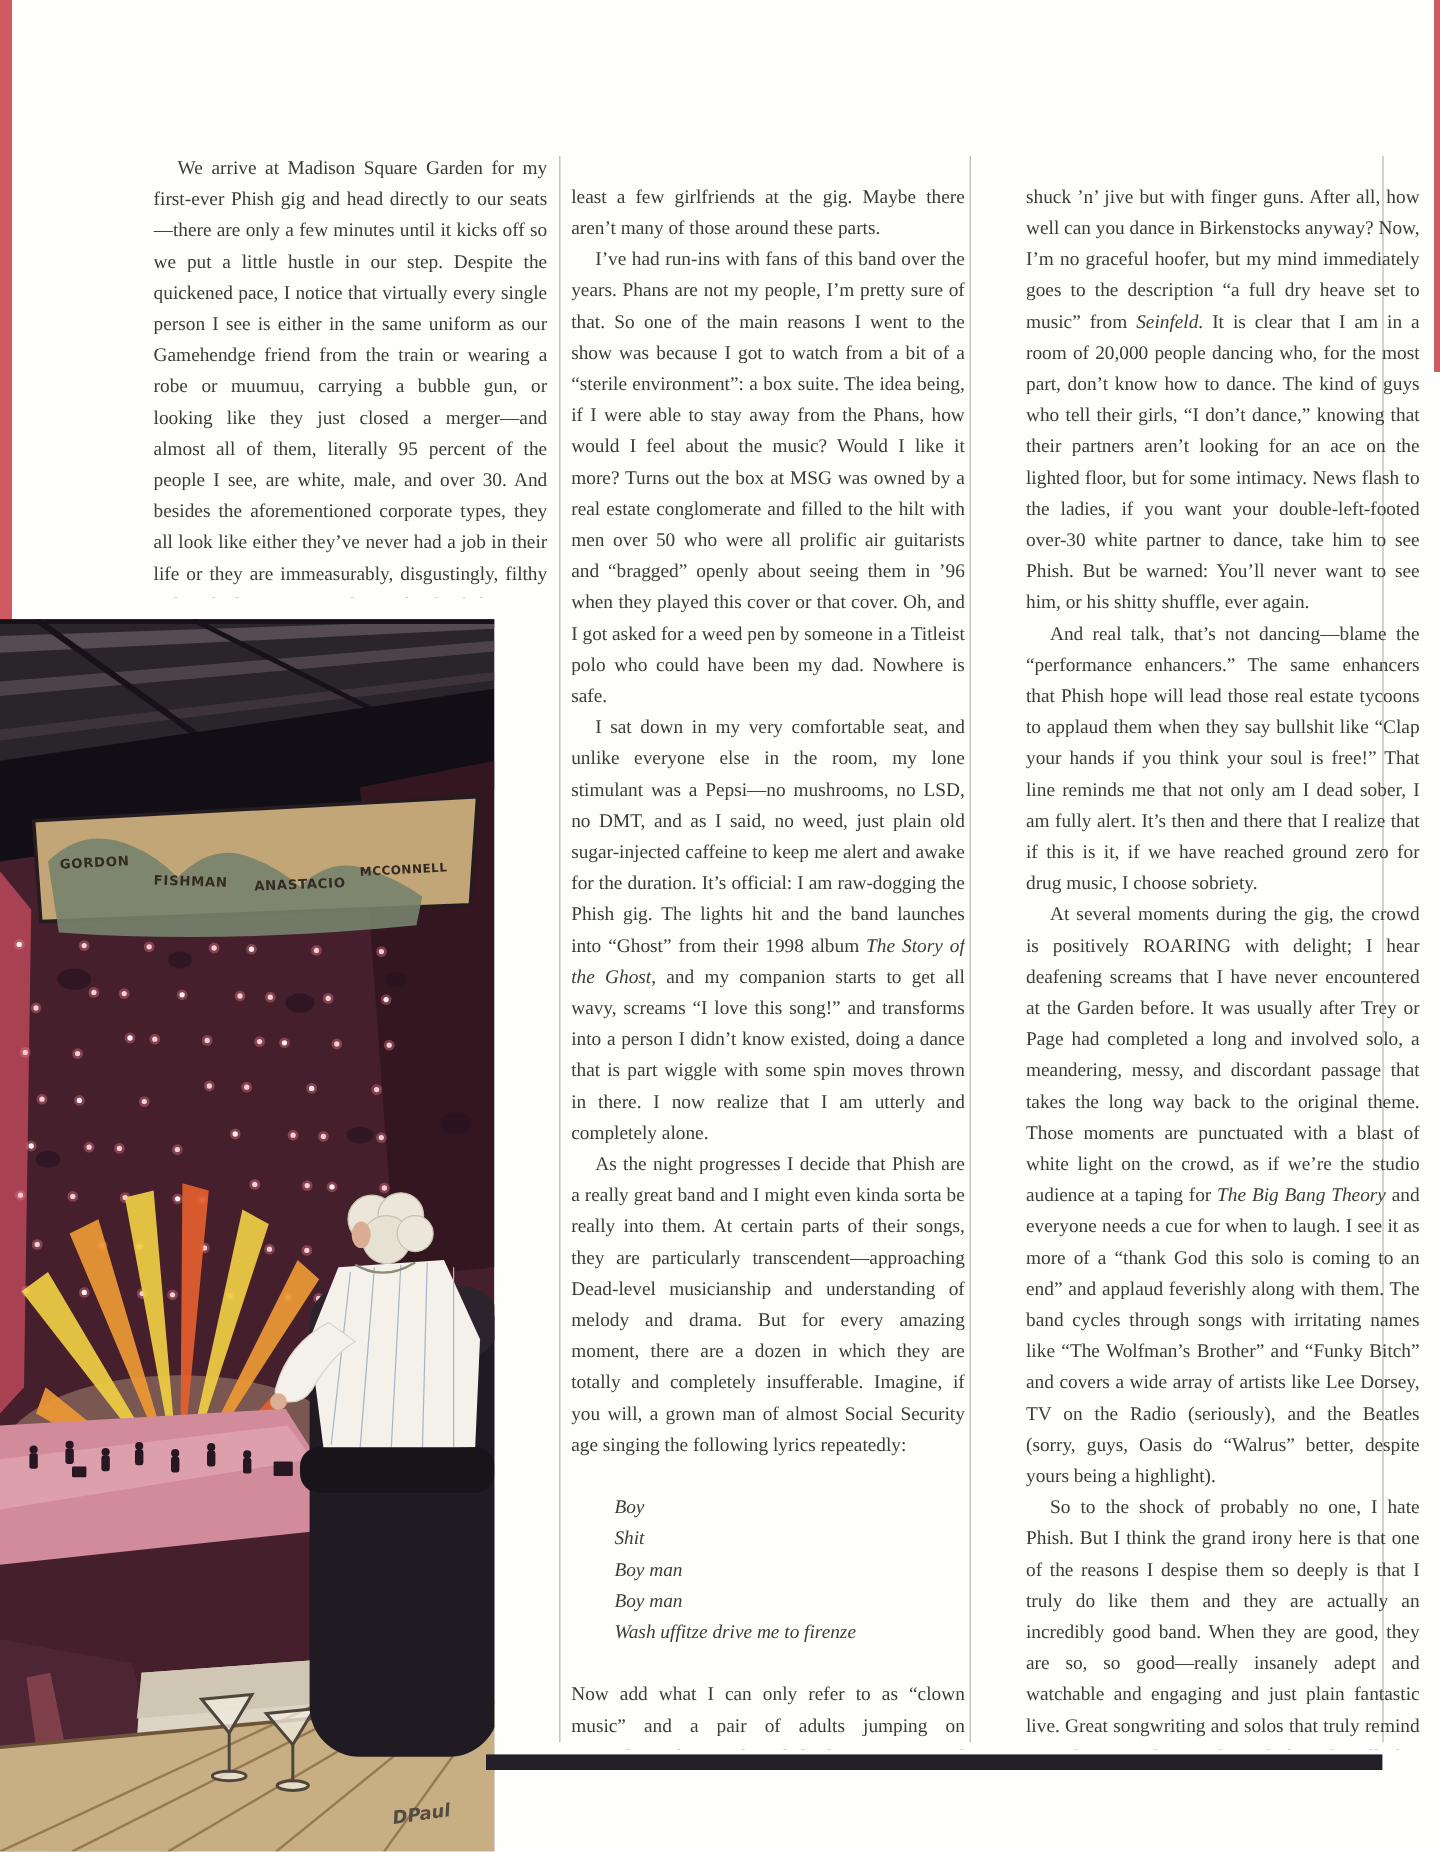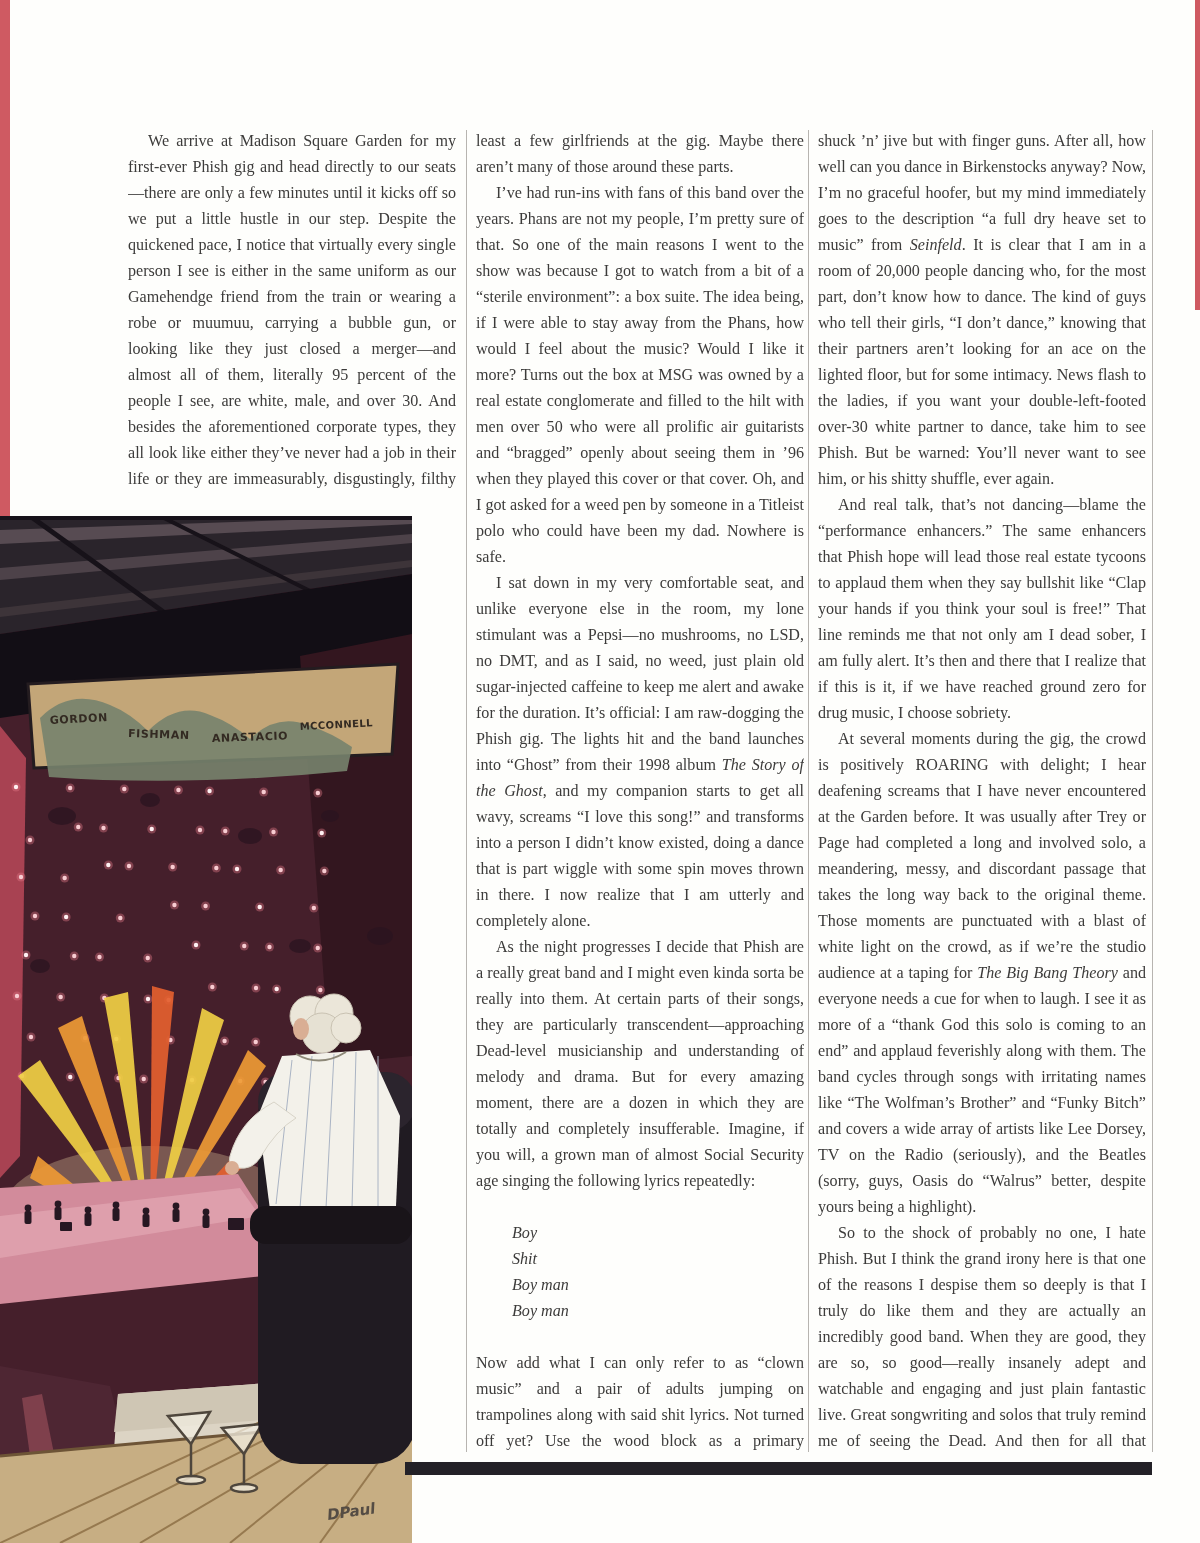--- a/index.html
+++ b/index.html
@@ -10,23 +10,23 @@
   .bleed-right{position:absolute;right:0;top:0;width:5px;height:310px;background:#cf5a62;}
 
   .vrule{position:absolute;top:130px;height:1322px;width:1px;background:#b7b4b0;}
   #rule1{left:466px;}
   #rule2{left:808px;}
   #rule3{left:1152px;}
 
   .col{position:absolute;top:128px;width:328px;font-size:16.1px;line-height:26px;color:#3c3b3a;text-align:justify;overflow:hidden;}
   #col1{left:128px;height:370px;}
   #col2{left:476px;height:1330px;}
-  #col3{left:818px;height:1330px;}
+  #col3{left:855px;height:1330px;}
   .para{margin:0;text-indent:20px;}
-  .para.noindent{text-indent:0;}
+  .para.noindent{text-indent:0;margin-top:24px;}
   .it{font-style:italic;}
   .lyrics{font-style:italic;margin:26px 0 26px 36px;}
   .lyrics div{line-height:26px;}
 
   .footer-bar{position:absolute;left:405px;top:1462px;width:747px;height:13px;background:#232127;}
   .page-number{position:absolute;left:1100px;top:1572px;width:46px;text-align:right;
     font-family:"DejaVu Serif","Liberation Serif",serif;font-weight:bold;font-size:16px;color:#2a2a2a;}
 
   .illustration{position:absolute;left:0;top:516px;width:412px;height:1027px;}
   .illustration svg{display:block;width:412px;height:1027px;}
@@ -49,20 +49,21 @@
   <div class="col" id="col2">
       <p class="para noindent"><span>least a few girlfriends at the gig. Maybe there aren’t many of those around these parts.</span></p>
       <p class="para"><span>I’ve had run-ins with fans of this band over the years. Phans are not my people, I’m pretty sure of that. So one of the main reasons I went to the show was because I got to watch from a bit of a “sterile environment”: a box suite. The idea being, if I were able to stay away from the Phans, how would I feel about the music? Would I like it more? Turns out the box at MSG was owned by a real estate conglomerate and filled to the hilt with men over 50 who were all prolific air guitarists and “bragged” openly about seeing them in ’96 when they played this cover or that cover. Oh, and I got asked for a weed pen by someone in a Titleist polo who could have been my dad. Nowhere is safe.</span></p>
       <p class="para"><span>I sat down in my very comfortable seat, and unlike everyone else in the room, my lone stimulant was a Pepsi—no mushrooms, no LSD, no DMT, and as I said, no weed, just plain old sugar-injected caffeine to keep me alert and awake for the duration. It’s official: I am raw-dogging the Phish gig. The lights hit and the band launches into “Ghost” from their 1998 album </span><span class="it">The Story of the Ghost</span><span>, and my companion starts to get all wavy, screams “I love this song!” and transforms into a person I didn’t know existed, doing a dance that is part wiggle with some spin moves thrown in there. I now realize that I am utterly and completely alone.</span></p>
       <p class="para"><span>As the night progresses I decide that Phish are a really great band and I might even kinda sorta be really into them. At certain parts of their songs, they are particularly transcendent—approaching Dead-level musicianship and understanding of melody and drama. But for every amazing moment, there are a dozen in which they are totally and completely insufferable. Imagine, if you will, a grown man of almost Social Security age singing the following lyrics repeatedly:</span></p>
       <div class="lyrics">
         <div>Boy</div>
         <div>Shit</div>
         <div>Boy man</div>
         <div>Boy man</div>
+        <div>Wash uffitze drive me to firenze</div>
       </div>
       <p class="para noindent"><span>Now add what I can only refer to as “clown music” and a pair of adults jumping on trampolines along with said shit lyrics. Not turned off yet? Use the wood block as a primary percussive instrument. Still not there? Finish the song with a four-part harmonizing beatbox for a minimum of three minutes. STILL!? I’ll offer my last point: The track is arguably their signature number, “You Enjoy Myself,” a title that is egregious on so many levels that it matches the song perfectly. I half expect the Muppet band to pop out at any moment and say, “Surprise! It was us all along.” At least the Muppets are funny.</span></p>
     </div>
   <div class="col" id="col3">
       <p class="para noindent"><span>shuck ’n’ jive but with finger guns. After all, how well can you dance in Birkenstocks anyway? Now, I’m no graceful hoofer, but my mind immediately goes to the description “a full dry heave set to music” from </span><span class="it">Seinfeld</span><span>. It is clear that I am in a room of 20,000 people dancing who, for the most part, don’t know how to dance. The kind of guys who tell their girls, “I don’t dance,” knowing that their partners aren’t looking for an ace on the lighted floor, but for some intimacy. News flash to the ladies, if you want your double-left-footed over-30 white partner to dance, take him to see Phish. But be warned: You’ll never want to see him, or his shitty shuffle, ever again.</span></p>
       <p class="para"><span>And real talk, that’s not dancing—blame the “performance enhancers.” The same enhancers that Phish hope will lead those real estate tycoons to applaud them when they say bullshit like “Clap your hands if you think your soul is free!” That line reminds me that not only am I dead sober, I am fully alert. It’s then and there that I realize that if this is it, if we have reached ground zero for drug music, I choose sobriety.</span></p>
       <p class="para"><span>At several moments during the gig, the crowd is positively ROARING with delight; I hear deafening screams that I have never encountered at the Garden before. It was usually after Trey or Page had completed a long and involved solo, a meandering, messy, and discordant passage that takes the long way back to the original theme. Those moments are punctuated with a blast of white light on the crowd, as if we’re the studio audience at a taping for </span><span class="it">The Big Bang Theory</span><span> and everyone needs a cue for when to laugh. I see it as more of a “thank God this solo is coming to an end” and applaud feverishly along with them. The band cycles through songs with irritating names like “The Wolfman’s Brother” and “Funky Bitch” and covers a wide array of artists like Lee Dorsey, TV on the Radio (seriously), and the Beatles (sorry, guys, Oasis do “Walrus” better, despite yours being a highlight).</span></p>
       <p class="para"><span>So to the shock of probably no one, I hate Phish. But I think the grand irony here is that one of the reasons I despise them so deeply is that I truly do like them and they are actually an incredibly good band. When they are good, they are so, so good—really insanely adept and watchable and engaging and just plain fantastic live. Great songwriting and solos that truly remind me of seeing the Dead. And then for all that goodwill and excellence there’s a song where they’re beatboxing or jumping on a trampoline or singing lyrics that sound like they were written by a kindergarten art teacher doing Mad Libs on shatter. So all of that greatness is pissed away and we just come full circle to fucking irritating. I’ve heard people talk about how awesome Charles Manson’s music was—I never listened to it—but even if he was Mussorgsky or Jeff Lynne, he was still the mastermind behind a string of murders. Same logic applies here.</span></p>
     </div>
 

